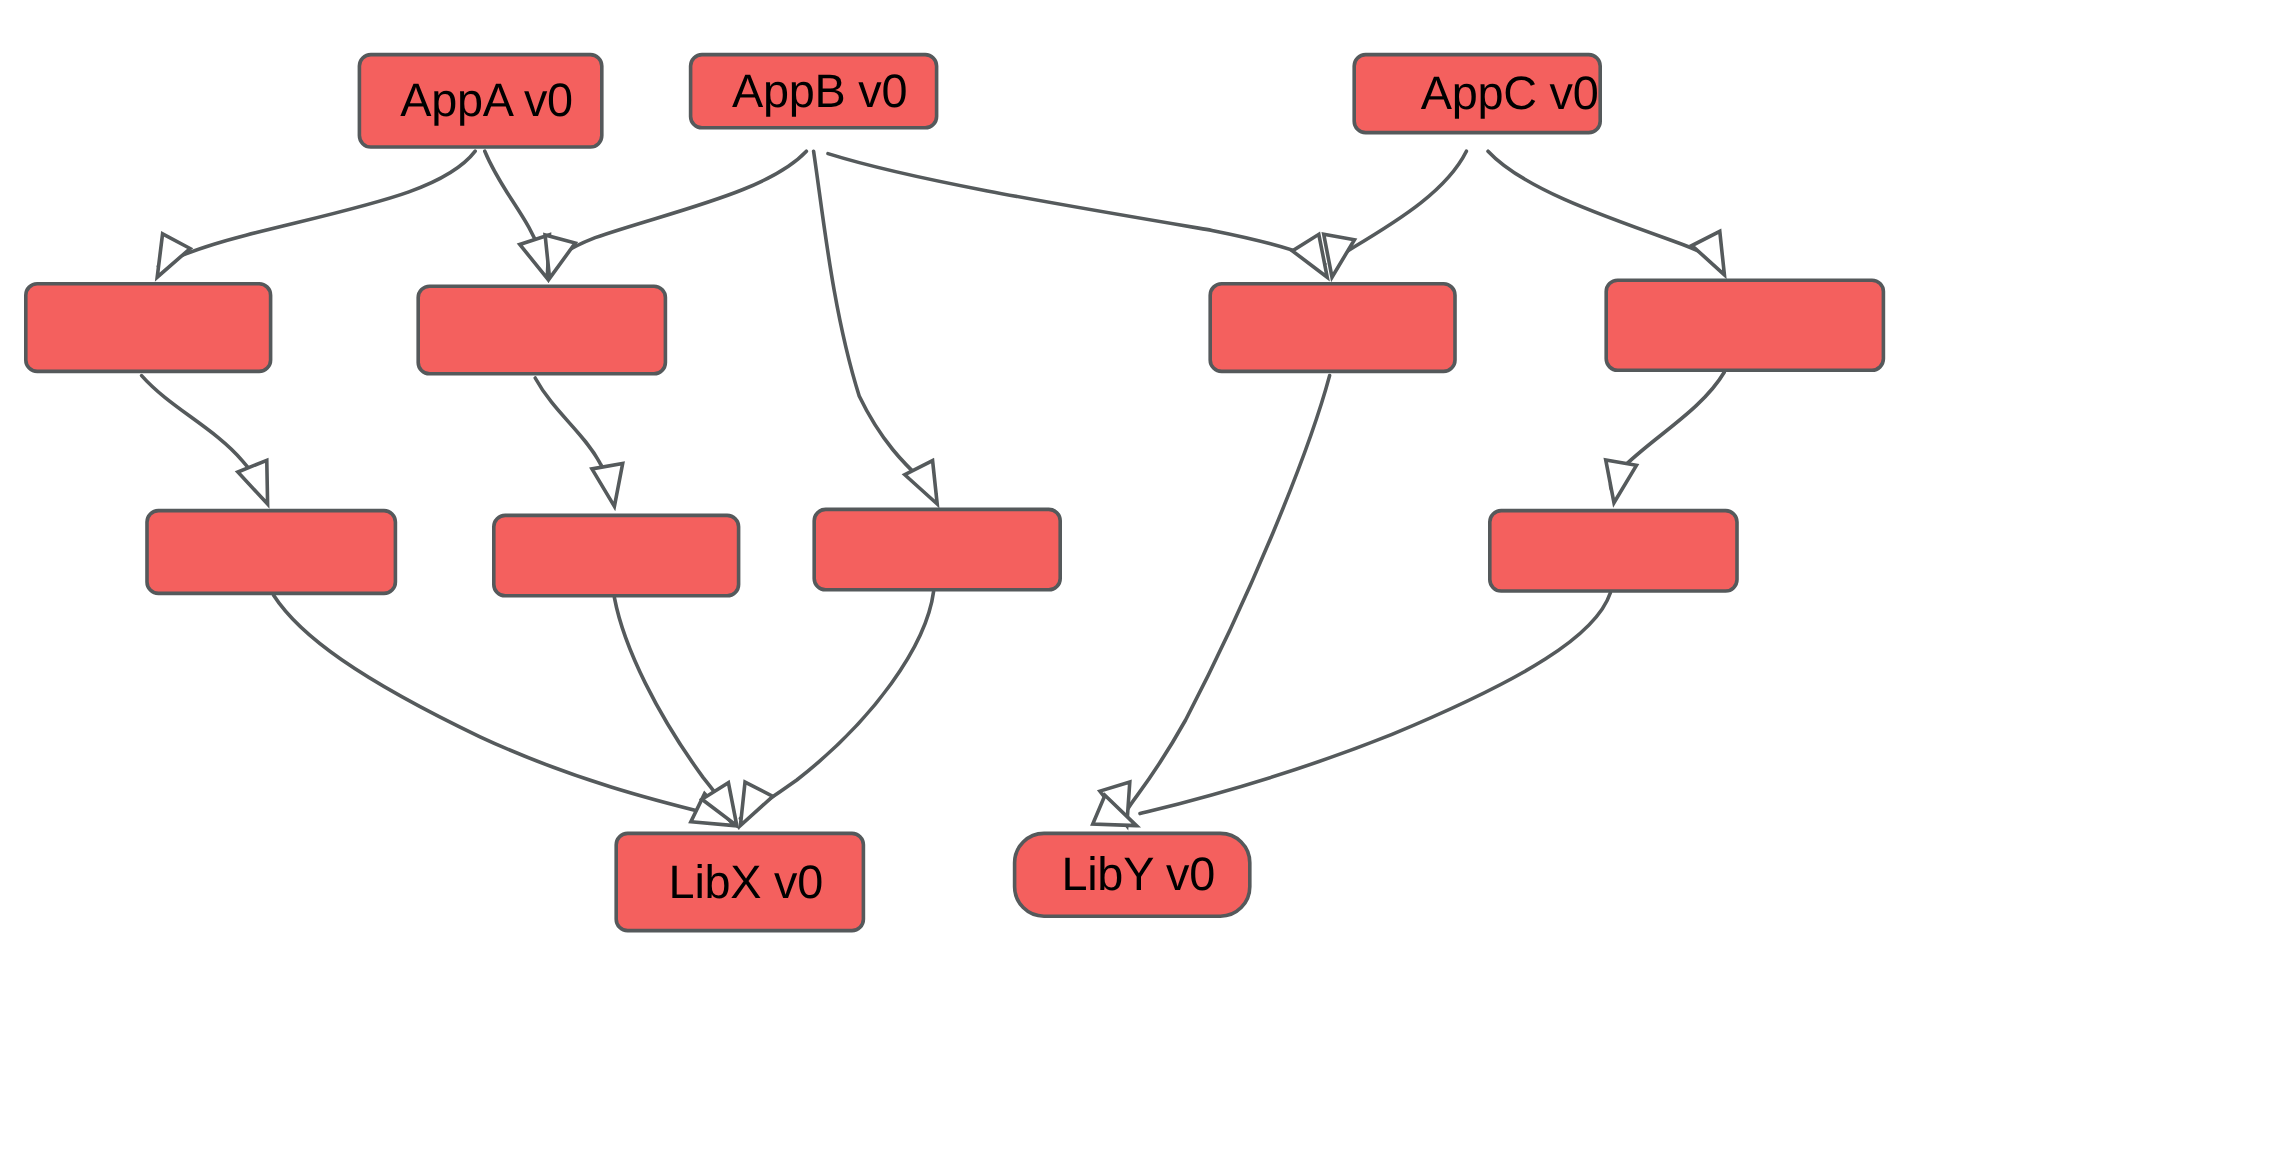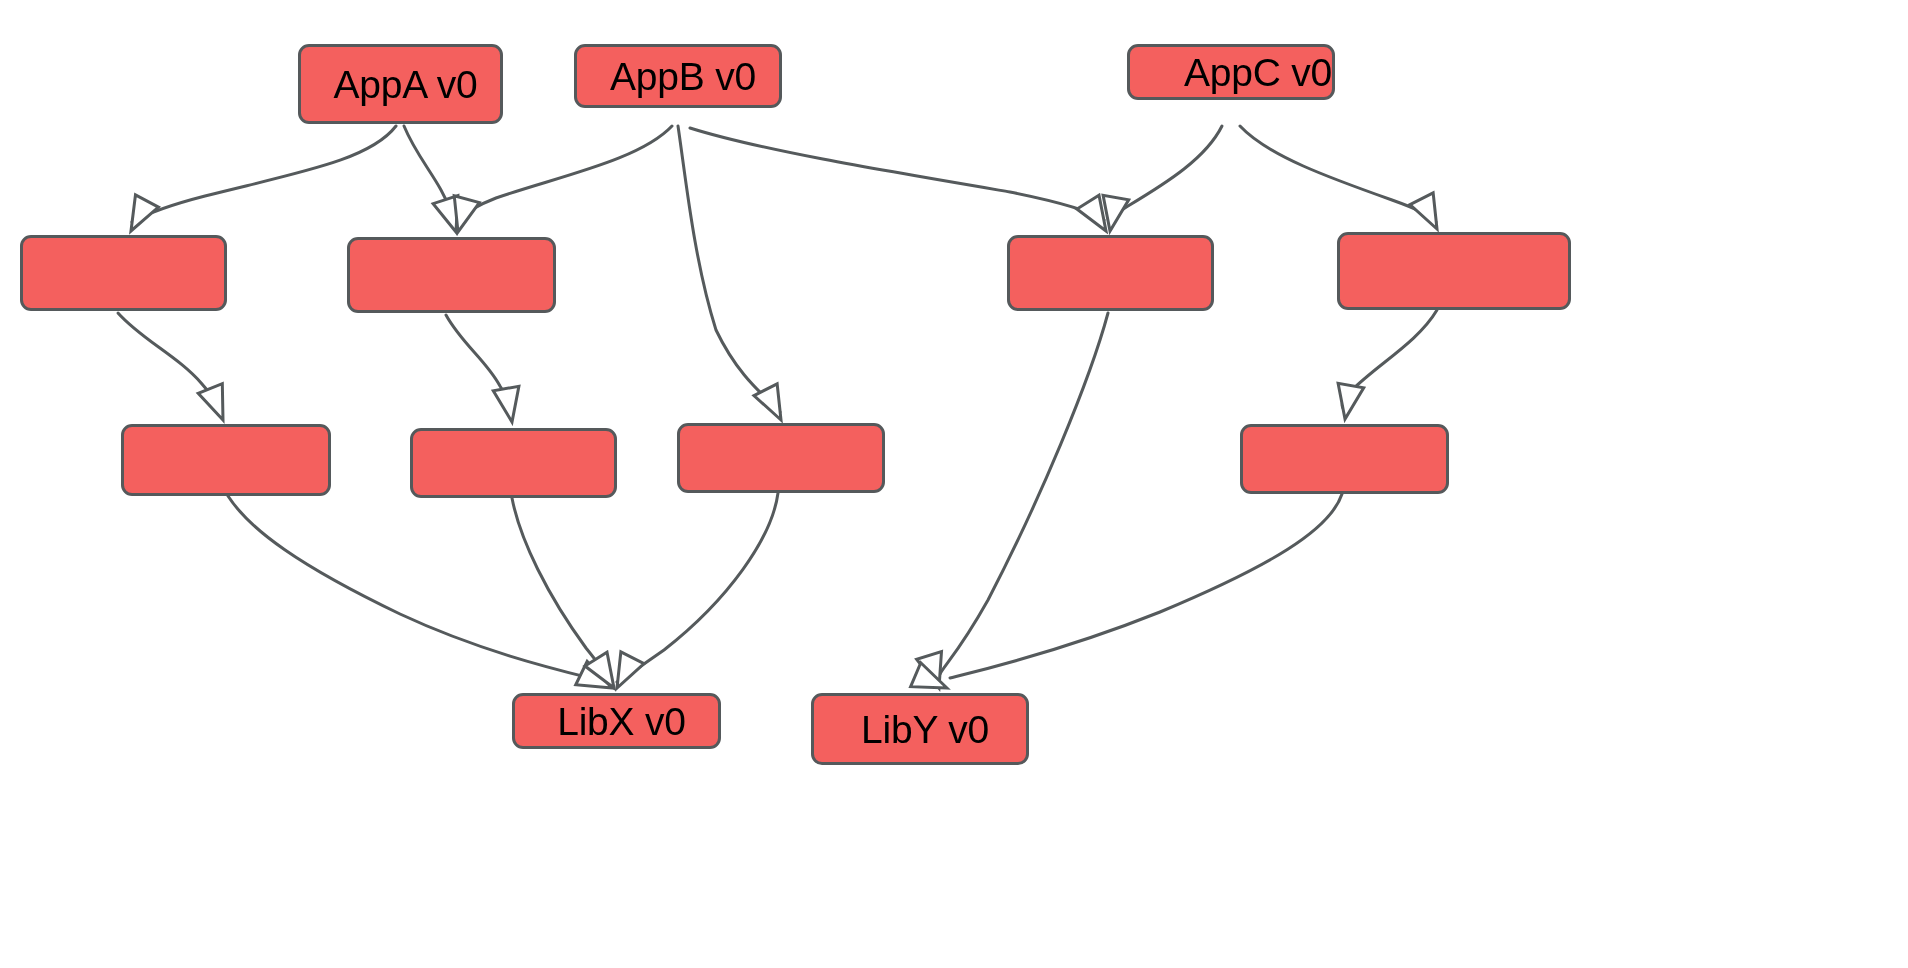--- a/index.html
+++ b/index.html
@@ -99,21 +99,21 @@
       </g>
   </svg>
 
   <div id="nodes-layer">
       <div class="node" style="left: 298px; top: 44px; width: 205px; height: 80px;">
         <span class="node-label">AppA v0</span>
       </div>
       <div class="node" style="left: 574px; top: 44px; width: 208px; height: 64px;">
         <span class="node-label">AppB v0</span>
       </div>
-      <div class="node" style="left: 1127px; top: 44px; width: 208px; height: 56px; padding-left: 44px;">
+      <div class="node" style="left: 1127px; top: 44px; width: 208px; height: 68px; padding-left: 44px;">
         <span class="node-label">AppC v0</span>
       </div>
       <div class="node" style="left: 20px; top: 235px; width: 207px; height: 76px;">
         <span class="node-label"></span>
       </div>
       <div class="node" style="left: 347px; top: 237px; width: 209px; height: 76px;">
         <span class="node-label"></span>
       </div>
       <div class="node" style="left: 1007px; top: 235px; width: 207px; height: 76px;">
         <span class="node-label"></span>
@@ -126,21 +126,21 @@
       </div>
       <div class="node" style="left: 410px; top: 428px; width: 207px; height: 70px;">
         <span class="node-label"></span>
       </div>
       <div class="node" style="left: 677px; top: 423px; width: 208px; height: 70px;">
         <span class="node-label"></span>
       </div>
       <div class="node" style="left: 1240px; top: 424px; width: 209px; height: 70px;">
         <span class="node-label"></span>
       </div>
-      <div class="node" style="left: 512px; top: 693px; width: 209px; height: 56px;">
+      <div class="node" style="left: 512px; top: 693px; width: 209px; height: 84px;">
         <span class="node-label">LibX v0</span>
       </div>
-      <div class="node" style="left: 811px; top: 693px; width: 218px; height: 72px;">
+      <div class="node" style="left: 844px; top: 693px; width: 199px; height: 72px; border-radius: 26px;">
         <span class="node-label">LibY v0</span>
       </div>
     </div>
 
 </div>
 
 </body></html>

